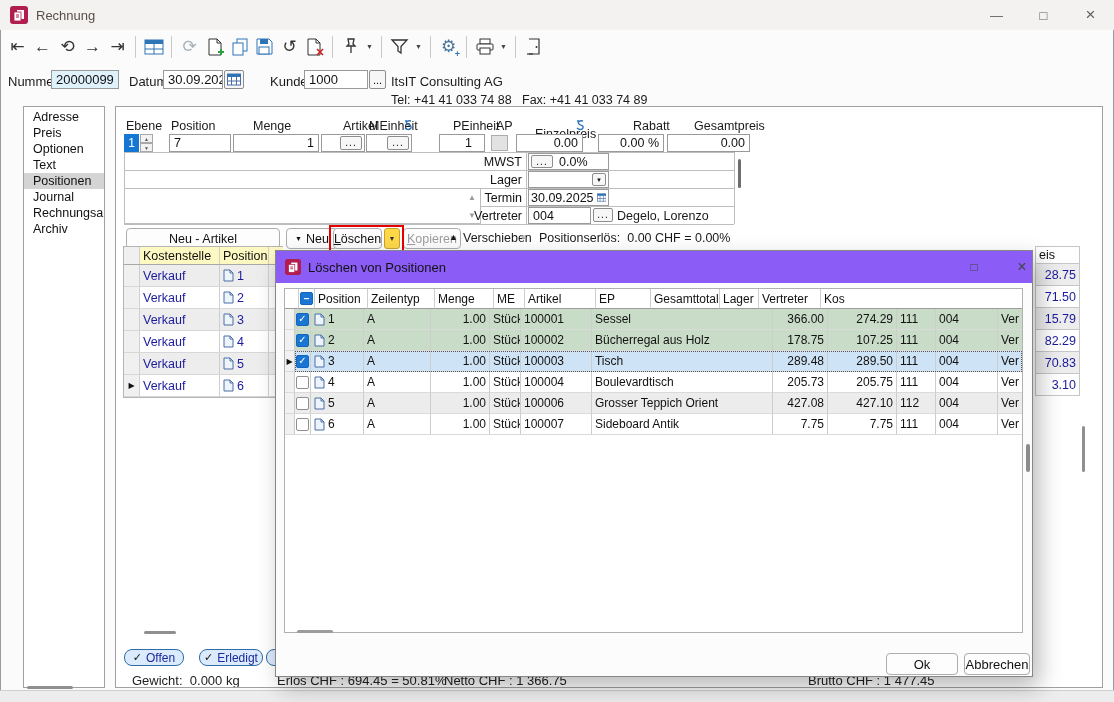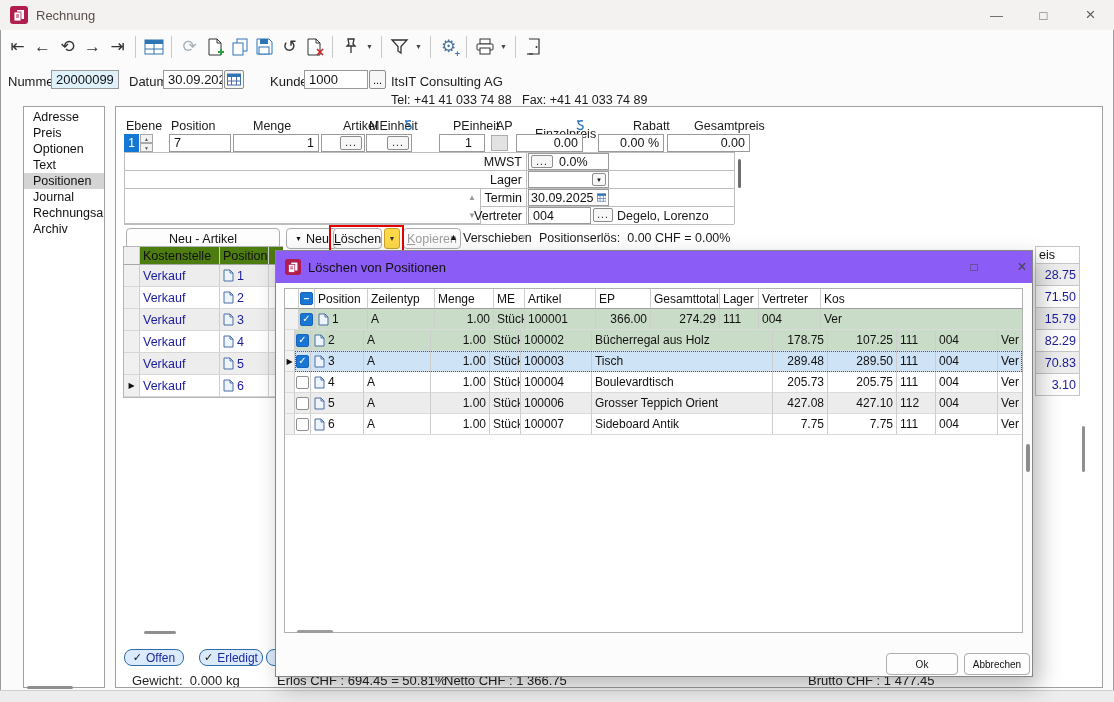--- a/index.html
+++ b/index.html
@@ -54,21 +54,21 @@
 .btn{position:absolute;height:21px;border:1px solid #adadad;border-radius:4px;background:#fdfdfd;
  font-size:12.5px;display:flex;align-items:center;justify-content:center;cursor:default}
 .btn.disabled{color:#9e9e9e}
 .btn .acc{display:block}
 .btn.u-first .acc::first-letter{text-decoration:underline}
 .ddy{position:absolute;width:16px;height:21px;background:#ffd84a;border:1px solid #c9a227;border-radius:3px;display:flex;align-items:center;justify-content:center;font-size:7px;color:#333}
 .annot{position:absolute;border:2px solid #e60000;pointer-events:none;z-index:10}
 .acttxt{position:absolute;font-size:12.5px;color:#1a1a1a}
 .gr{color:#b9b9b9}
 
-.bgtable{position:absolute;left:7px;top:139px;width:160px;border:1px solid #b5b5b5;border-right:none;background:#4d7c0f}
+.bgtable{position:absolute;left:7px;top:139px;width:160px;border:1px solid #b5b5b5;border-right:none;background:#fef9c3}
 .bgrow{display:flex;height:22px;border-bottom:1px solid #d7d7d7}
 .bgrow.hdr{height:18px;border-bottom:1px solid #a8a8a8}
 .bgcell{border-right:1px solid #cfcfcf;display:flex;align-items:center;padding:0 3px;font-size:12.5px;overflow:hidden;white-space:nowrap}
 .bgcell.gut{width:16px;background:#f0f0f0;justify-content:center;padding:0}
 .bgcell.kost{width:80px}
 .bgcell.pos{width:49px;gap:3px}
 .bgcell.fill{flex:1;border-right:none}
 .navy{color:#1a1a9e}
 .bgrow.alt .bgcell:not(.gut){background:#ededed}
 .bgrow.plain .bgcell:not(.gut){background:#fff}
@@ -121,21 +121,21 @@
 .drow.alt .dcell:not(.gut){background:#ececec}
 .drow.plain .dcell:not(.gut){background:#fff}
 .drow.selected .cells{outline:1px dotted #555;outline-offset:-1px}
 .checkbox{width:13px;height:13px;border:1px solid #8f8f8f;border-radius:2px;background:#fff;
  display:inline-flex;align-items:center;justify-content:center;font-size:10px;color:#fff;line-height:1}
 .checkbox.checked{background:#1976d2;border-color:#1565c0}
 .checkbox.checked::after{content:"✓"}
 .checkbox.indet{background:#1976d2;border-color:#1565c0}
 .checkbox.indet::after{content:"–";font-weight:bold}
 .dlgbtn{position:absolute;height:22px;border:1px solid #adadad;border-radius:4px;background:#fdfdfd;
- font-size:10px;display:flex;align-items:center;justify-content:center}
+ font-size:13px;display:flex;align-items:center;justify-content:center}
 </style>
 </head>
 <body>
 
 <div class="abs titlebar">
   <svg class="appicon" viewBox="0 0 18 18">
       <rect width="18" height="18" rx="3" fill="#b01d4e"></rect>
       <rect x="7" y="4" width="7" height="9" fill="#fff"></rect>
       <rect x="4" y="6" width="7" height="9" fill="#fff" stroke="#b01d4e" stroke-width="0.8"></rect>
       <line x1="6" y1="9" x2="9" y2="9" stroke="#b01d4e"></line>
@@ -543,20 +543,21 @@
               <svg class="doc-ico" width="11" height="13" viewBox="0 0 11 13">
                 <path d="M1 1h6l3 3v8H1z" fill="#eef4fc" stroke="#4a6fa5"></path>
                 <path d="M7 1v3h3" fill="none" stroke="#4a6fa5"></path>
               </svg>
               <span>1</span>
             </div>
             <div class="dcell c-typ">A</div>
             <div class="dcell c-menge">1.00</div>
             <div class="dcell c-me">Stück</div>
             <div class="dcell c-art">100001</div>
+            <div class="dcell c-bez">Sessel</div>
             <div class="dcell c-ep">366.00</div>
             <div class="dcell c-tot">274.29</div>
             <div class="dcell c-lag">111</div>
             <div class="dcell c-ver">004</div>
             <div class="dcell c-kos">Ver</div>
           </div>
         </div>
         <div class="drow green">
           <div class="dcell gut gutmark none"></div>
           <div class="cells">

